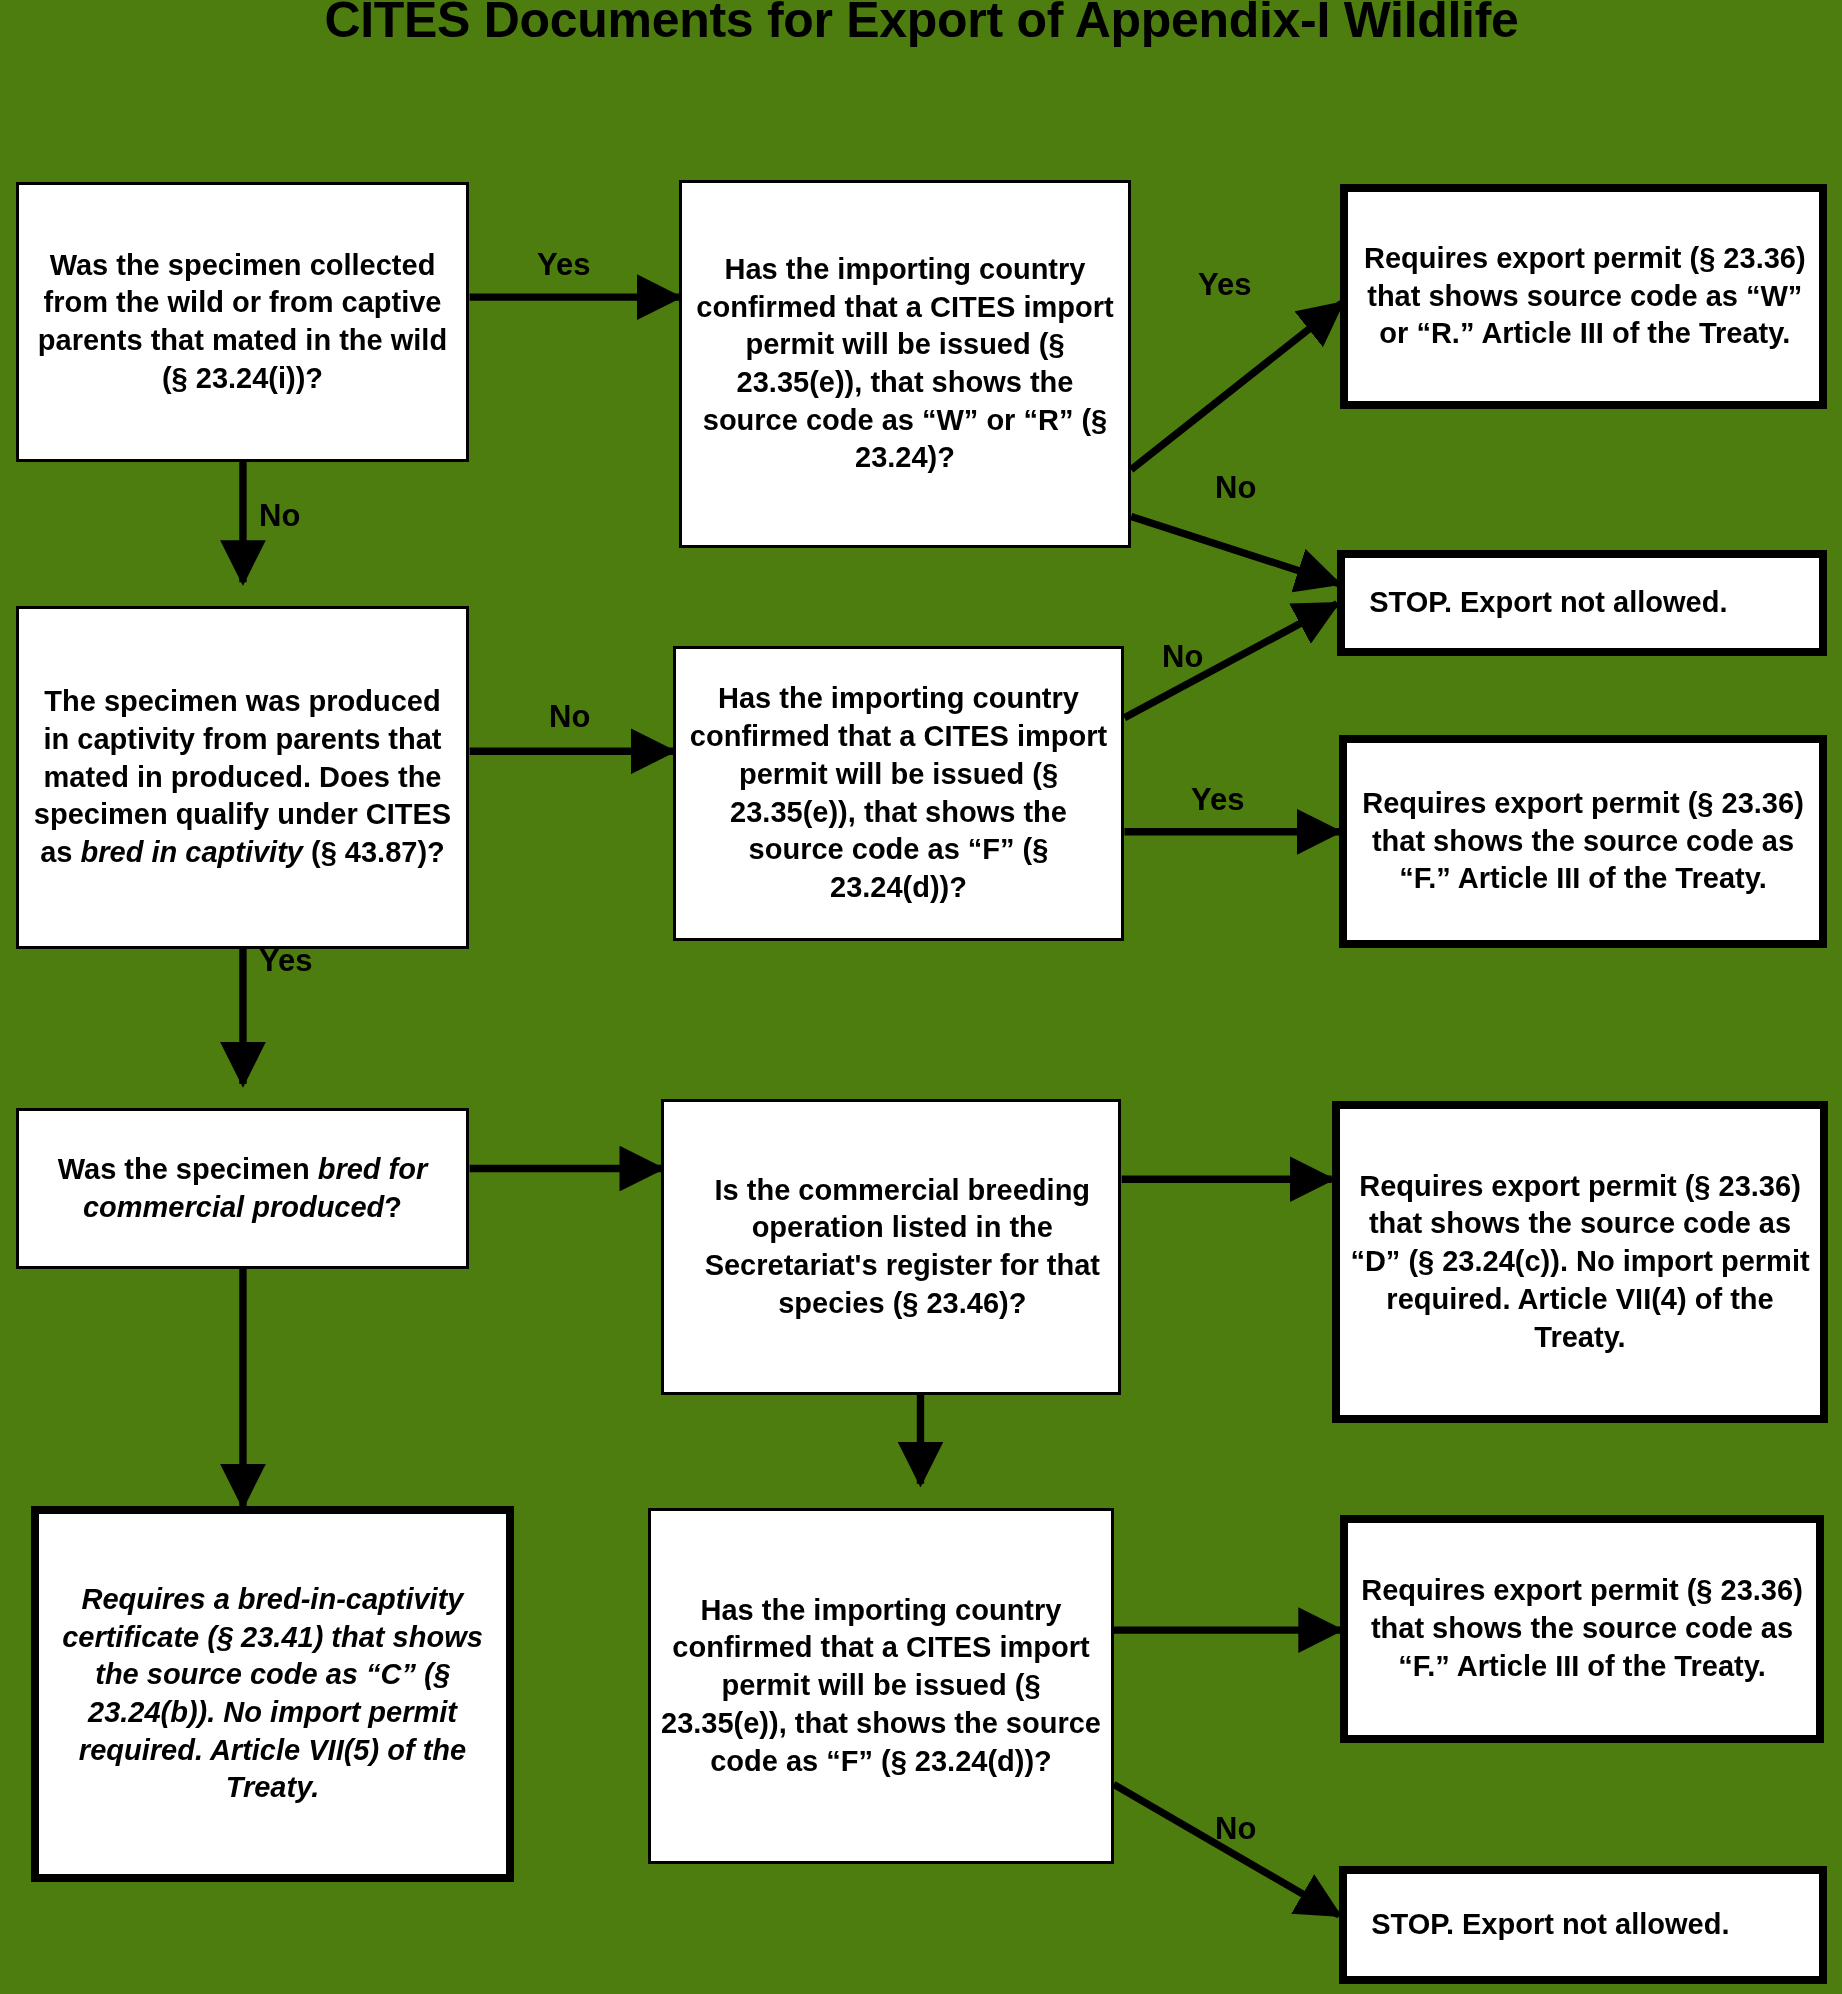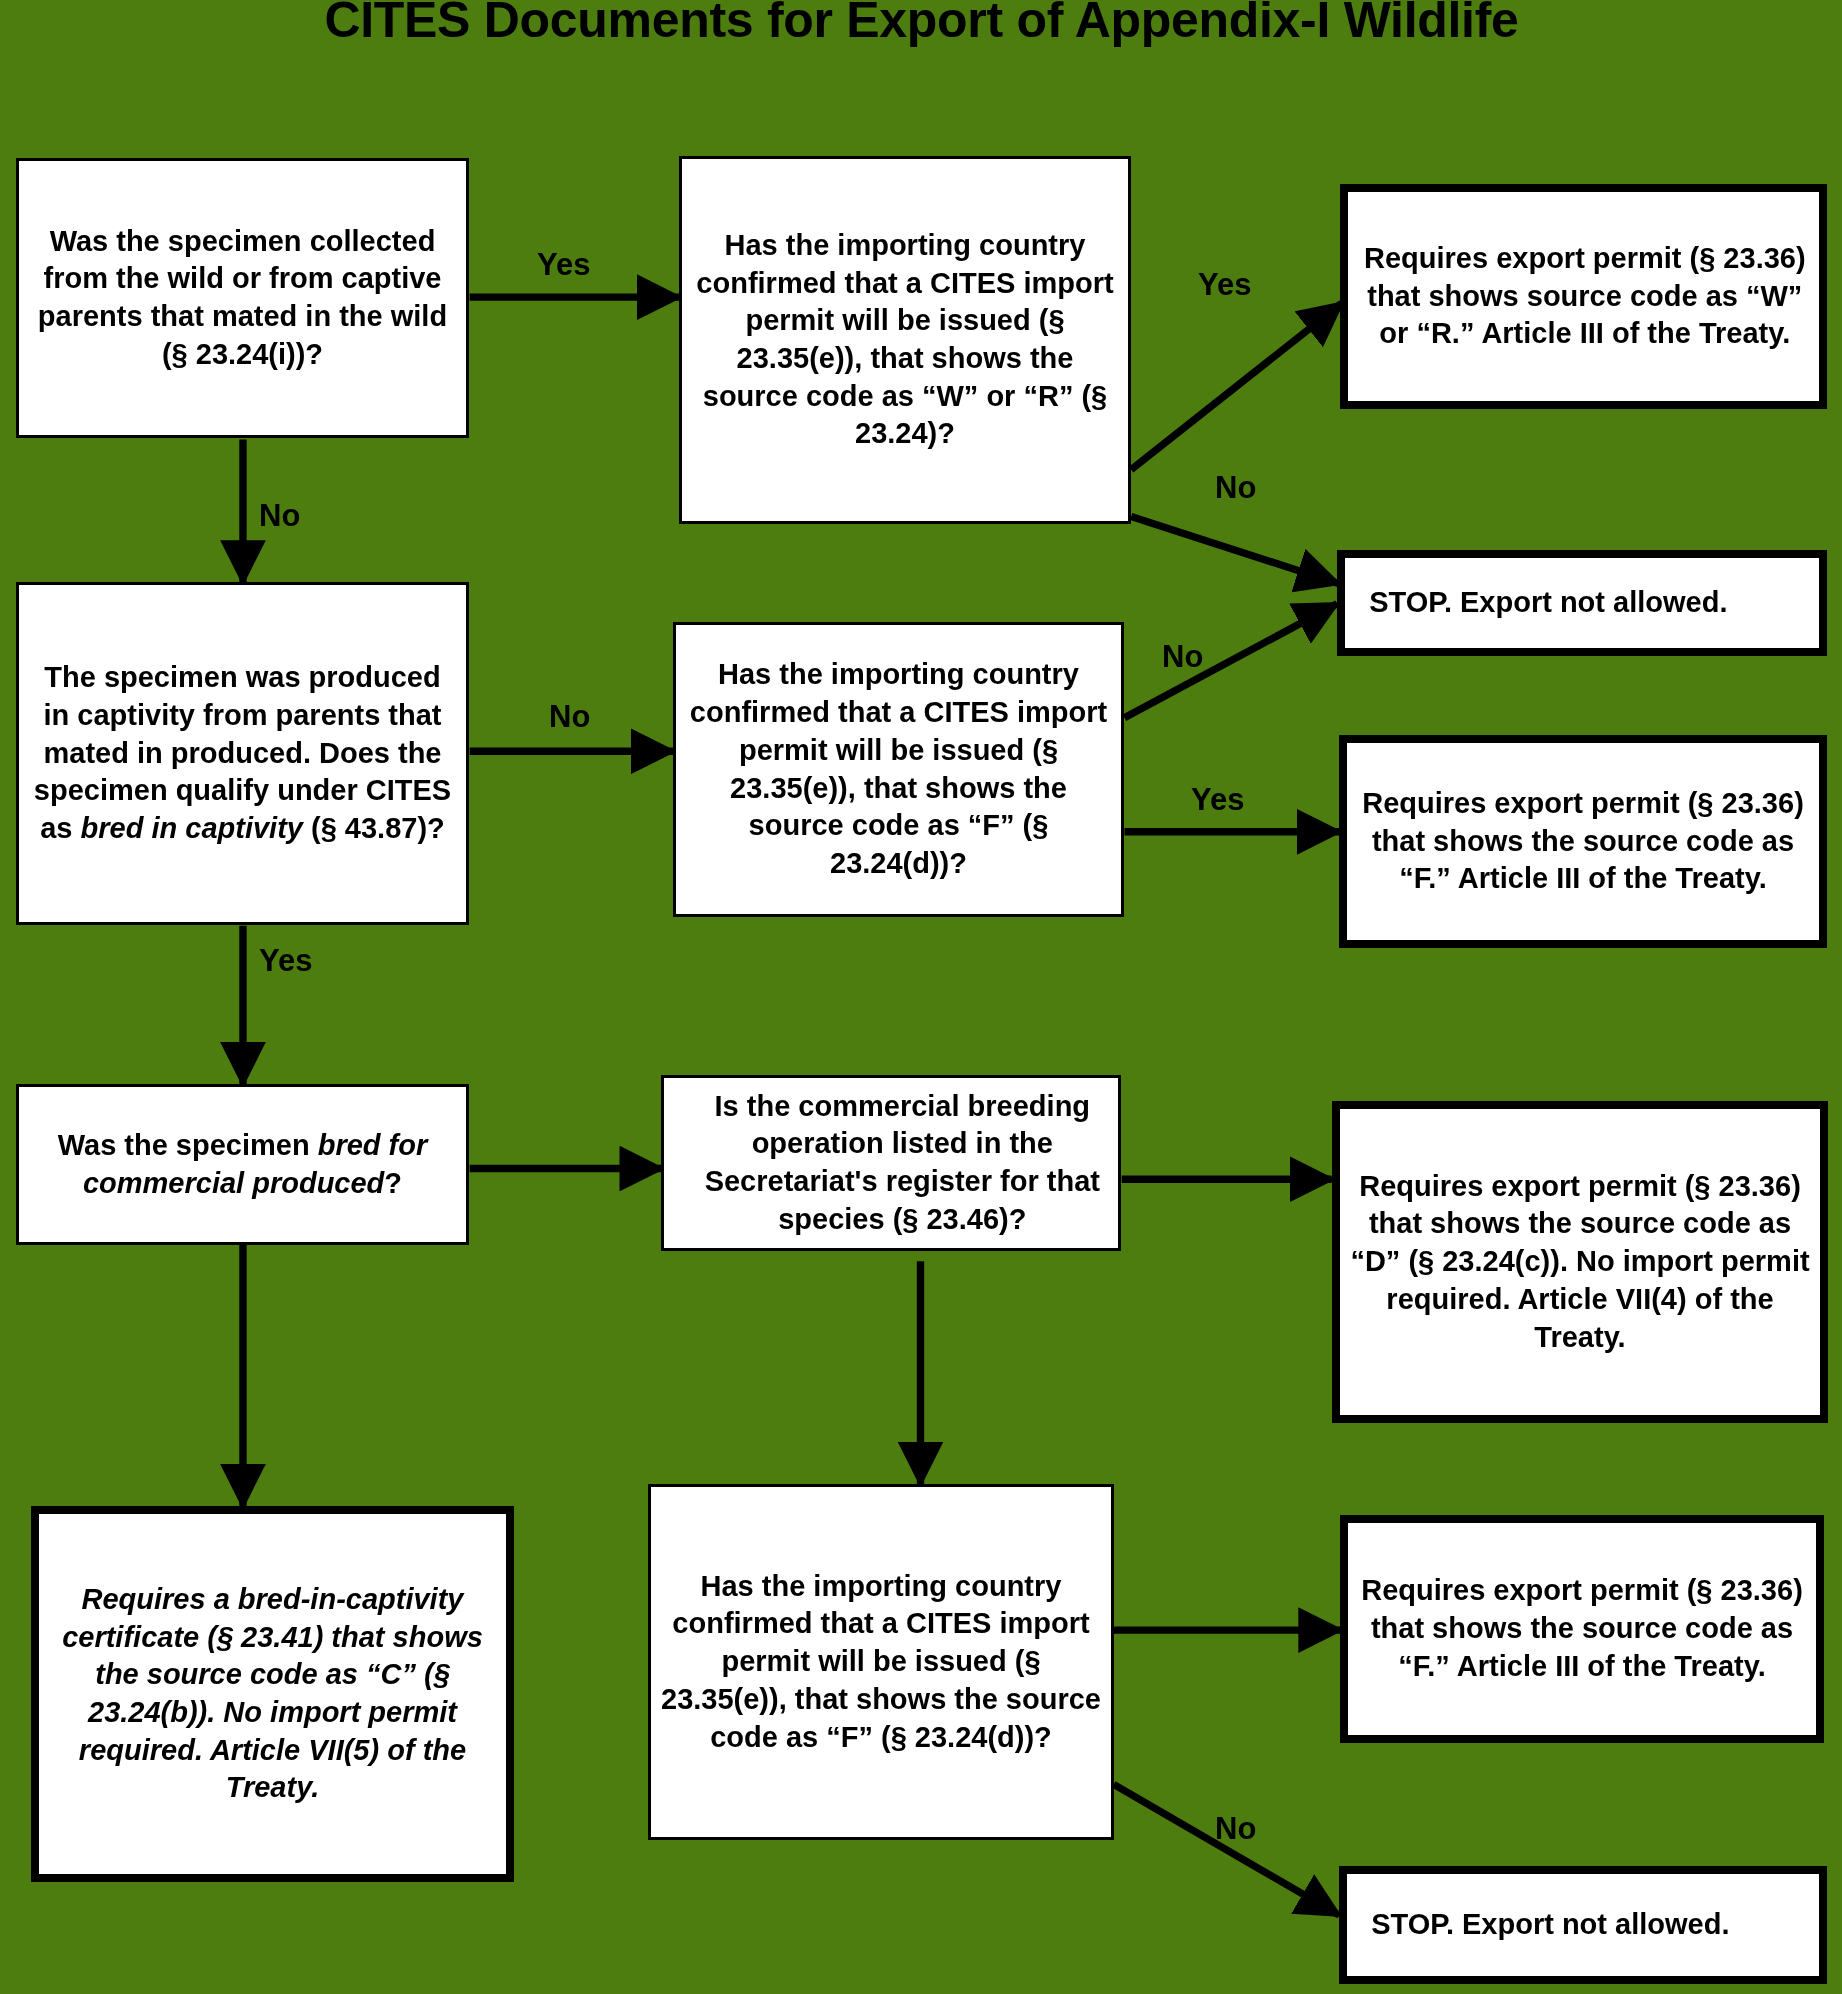--- a/index.html
+++ b/index.html
@@ -37,20 +37,21 @@
     align-items: center;
     justify-content: center;
     text-align: center;
     font-size: 29px;
     line-height: 1.30;
     font-weight: bold;
     padding: 4px 9.4px;
   }
   .node.thin {
     border: 3.4px solid #000000;
+    margin-top: 24px;
   }
   .node.thick {
     border: 8px solid #000000;
   }
   .node .txt { display: block; width: 100%; }
   .node i { }
   svg.edges {
     position: absolute;
     left: 0;
     top: 0;
@@ -135,21 +136,21 @@
   </div>
 
   <div class="node thick" style="left:1339px; top:735px; width:488px; height:213px;">
     <span class="txt">Requires export permit (§ 23.36) that shows the source code as “F.”   Article III of the Treaty.</span>
   </div>
 
   <div class="node thin" style="left:16px; top:1084px; width:453px; height:161px;">
     <span class="txt"><span>Was the specimen </span><i>bred for commercial produced</i><span>?</span></span>
   </div>
 
-  <div class="node thin" style="left:661px; top:1075px; width:460px; height:176px;padding-left:32px;">
+  <div class="node thin" style="left:661px; top:1075px; width:460px; height:296px;padding-left:32px;">
     <span class="txt">Is the commercial breeding operation listed in the Secretariat's register for that species (§ 23.46)?</span>
   </div>
 
   <div class="node thick" style="left:1332px; top:1101px; width:496px; height:322px;">
     <span class="txt">Requires export permit (§ 23.36) that shows the source code as “D” (§ 23.24(c)).  No import permit required.  Article VII(4) of the Treaty.</span>
   </div>
 
   <div class="node thick" style="left:31px; top:1506px; width:483px; height:376px;font-style:italic;">
     <span class="txt">Requires a bred-in-captivity certificate (§ 23.41) that shows the source code as “C” (§ 23.24(b)). No import permit required. Article VII(5) of the Treaty.</span>
   </div>

